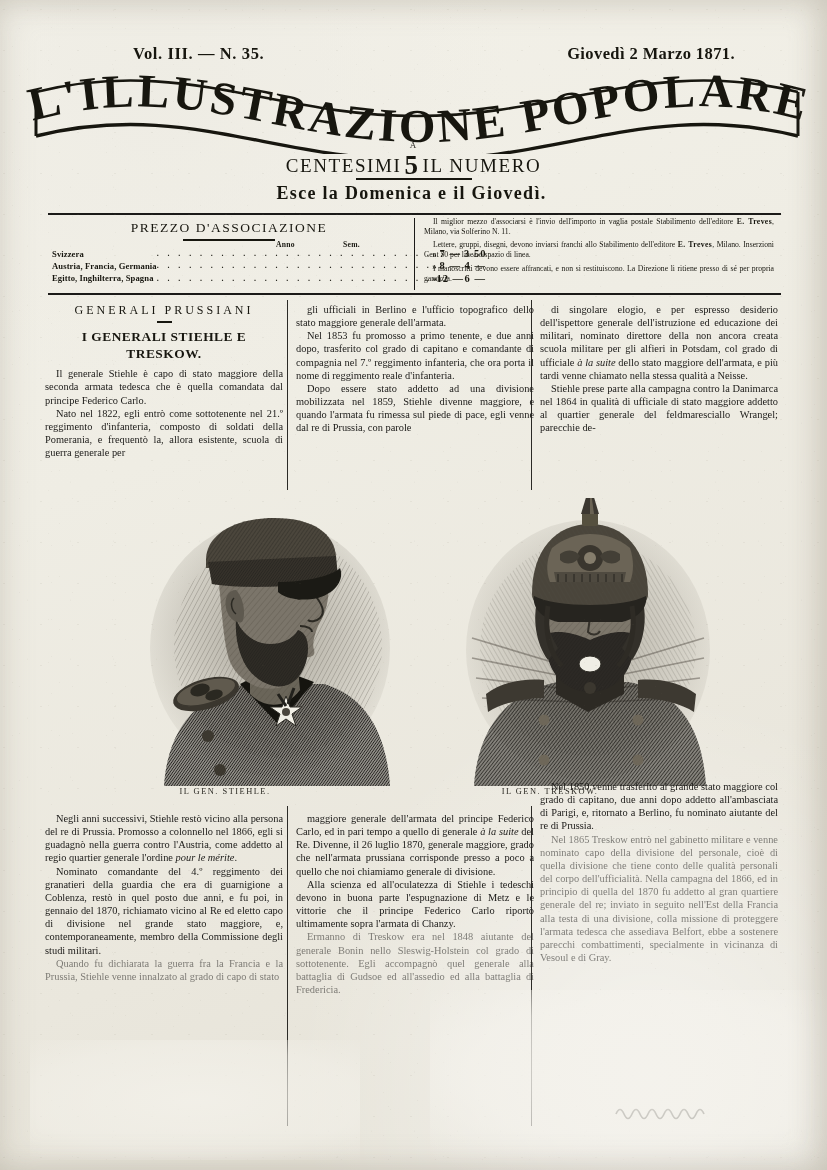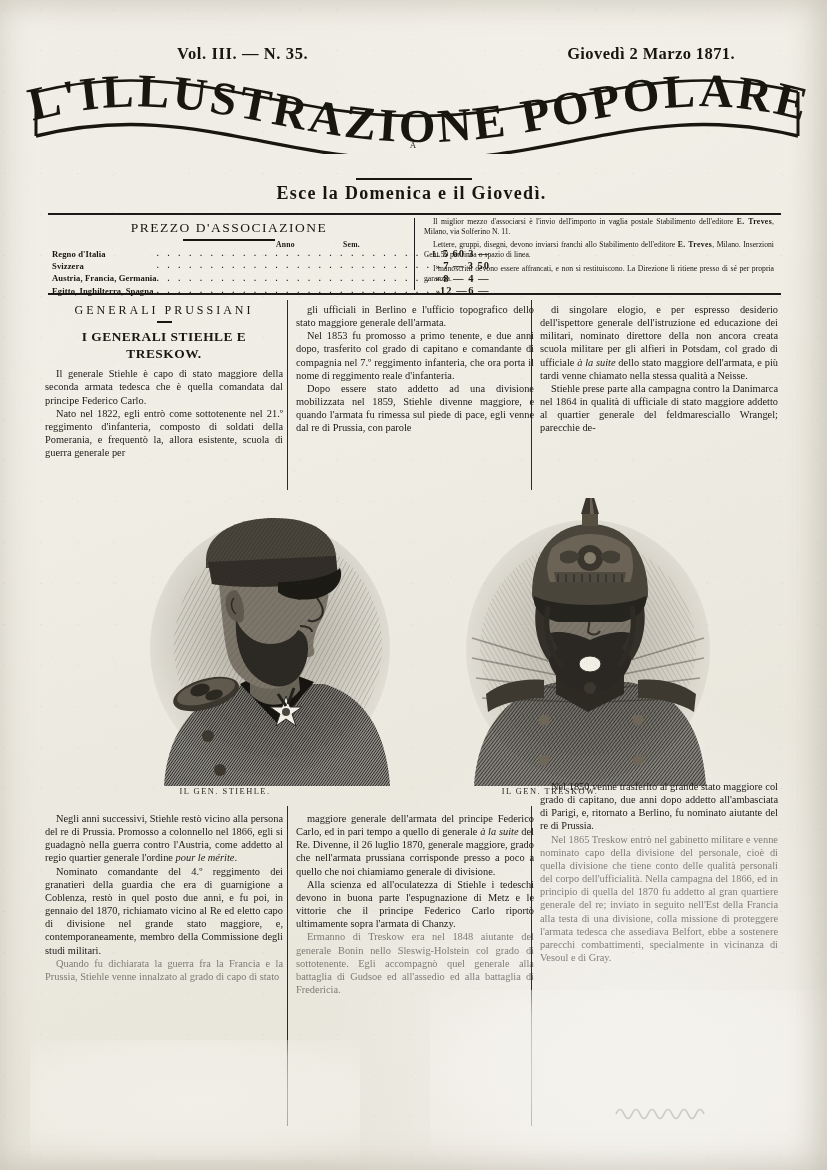--- a/index.html
+++ b/index.html
@@ -41,21 +41,21 @@
   #edgeshade{
     position:absolute;inset:0;pointer-events:none;
     box-shadow:inset 0 0 34px rgba(150,142,125,.30), inset -14px 0 26px rgba(160,152,134,.18);
   }
 
   
   #masthead{position:absolute;left:0;top:0;width:827px;height:300px;}
   .vol{
     position:absolute;left:133px;top:44px;
     font-family:"Liberation Serif",serif;font-weight:700;font-size:16.5px;
-    letter-spacing:.6px;color:#17160f;margin-left:44px;
+    letter-spacing:.6px;color:#17160f;
   }
   .dateline{
     position:absolute;right:92px;top:44px;
     font-family:"Liberation Serif",serif;font-weight:700;font-size:16.5px;
     letter-spacing:.4px;color:#17160f;
   }
   
   #bannerwrap{position:absolute;left:22px;top:62px;width:790px;height:92px;}
   #banner{display:block;width:790px;height:92px;}
   #banner text{
@@ -186,41 +186,37 @@
         <line x1="14" y1="30" x2="14" y2="74" class="banner-rule" stroke-width="3"></line>
         <line x1="776" y1="30" x2="776" y2="74" class="banner-rule" stroke-width="3"></line>
         <text>
           <textPath href="#curveTxt" startOffset="50%" text-anchor="middle" id="bannerTitle">L'ILLUSTRAZIONE POPOLARE</textPath>
         </text>
       </svg>
     </div>
 
     <div class="tiny-a">A</div>
 
+    <div class="centesimi">
+      <span>CENTESIMI</span><span class="big5">5</span><span>IL NUMERO</span>
+    </div>
     <div class="cent-rule"></div>
     <div class="esce">Esce la Domenica e il Giovedì.</div>
   </div>
 
   <div id="band">
     <div id="band-left">
       <div class="prezzo-h">PREZZO D'ASSOCIAZIONE</div>
       <div class="prezzo-rule"></div>
       <div class="rate-head">
         <span>Anno</span>
         <span>Sem.</span>
       </div>
       <table class="rates">
         <tbody id="rateBody">
-            <tr>
-              <td class="country">Regno d'Italia</td>
-              <td class="dots">. . . . . . . . . . . . . . . . . . . . . . . . . . </td>
-              <td class="cur">L.</td>
-              <td class="anno">5 60</td>
-              <td class="sem">3 —</td>
-            </tr>
             <tr>
               <td class="country">Svizzera</td>
               <td class="dots">. . . . . . . . . . . . . . . . . . . . . . . . . . </td>
               <td class="cur">»</td>
               <td class="anno">7 —</td>
               <td class="sem">3 50</td>
             </tr>
             <tr>
               <td class="country">Austria, Francia, Germania</td>
               <td class="dots">. . . . . . . . . . . . . . . . . . . . . . . . . . </td>

